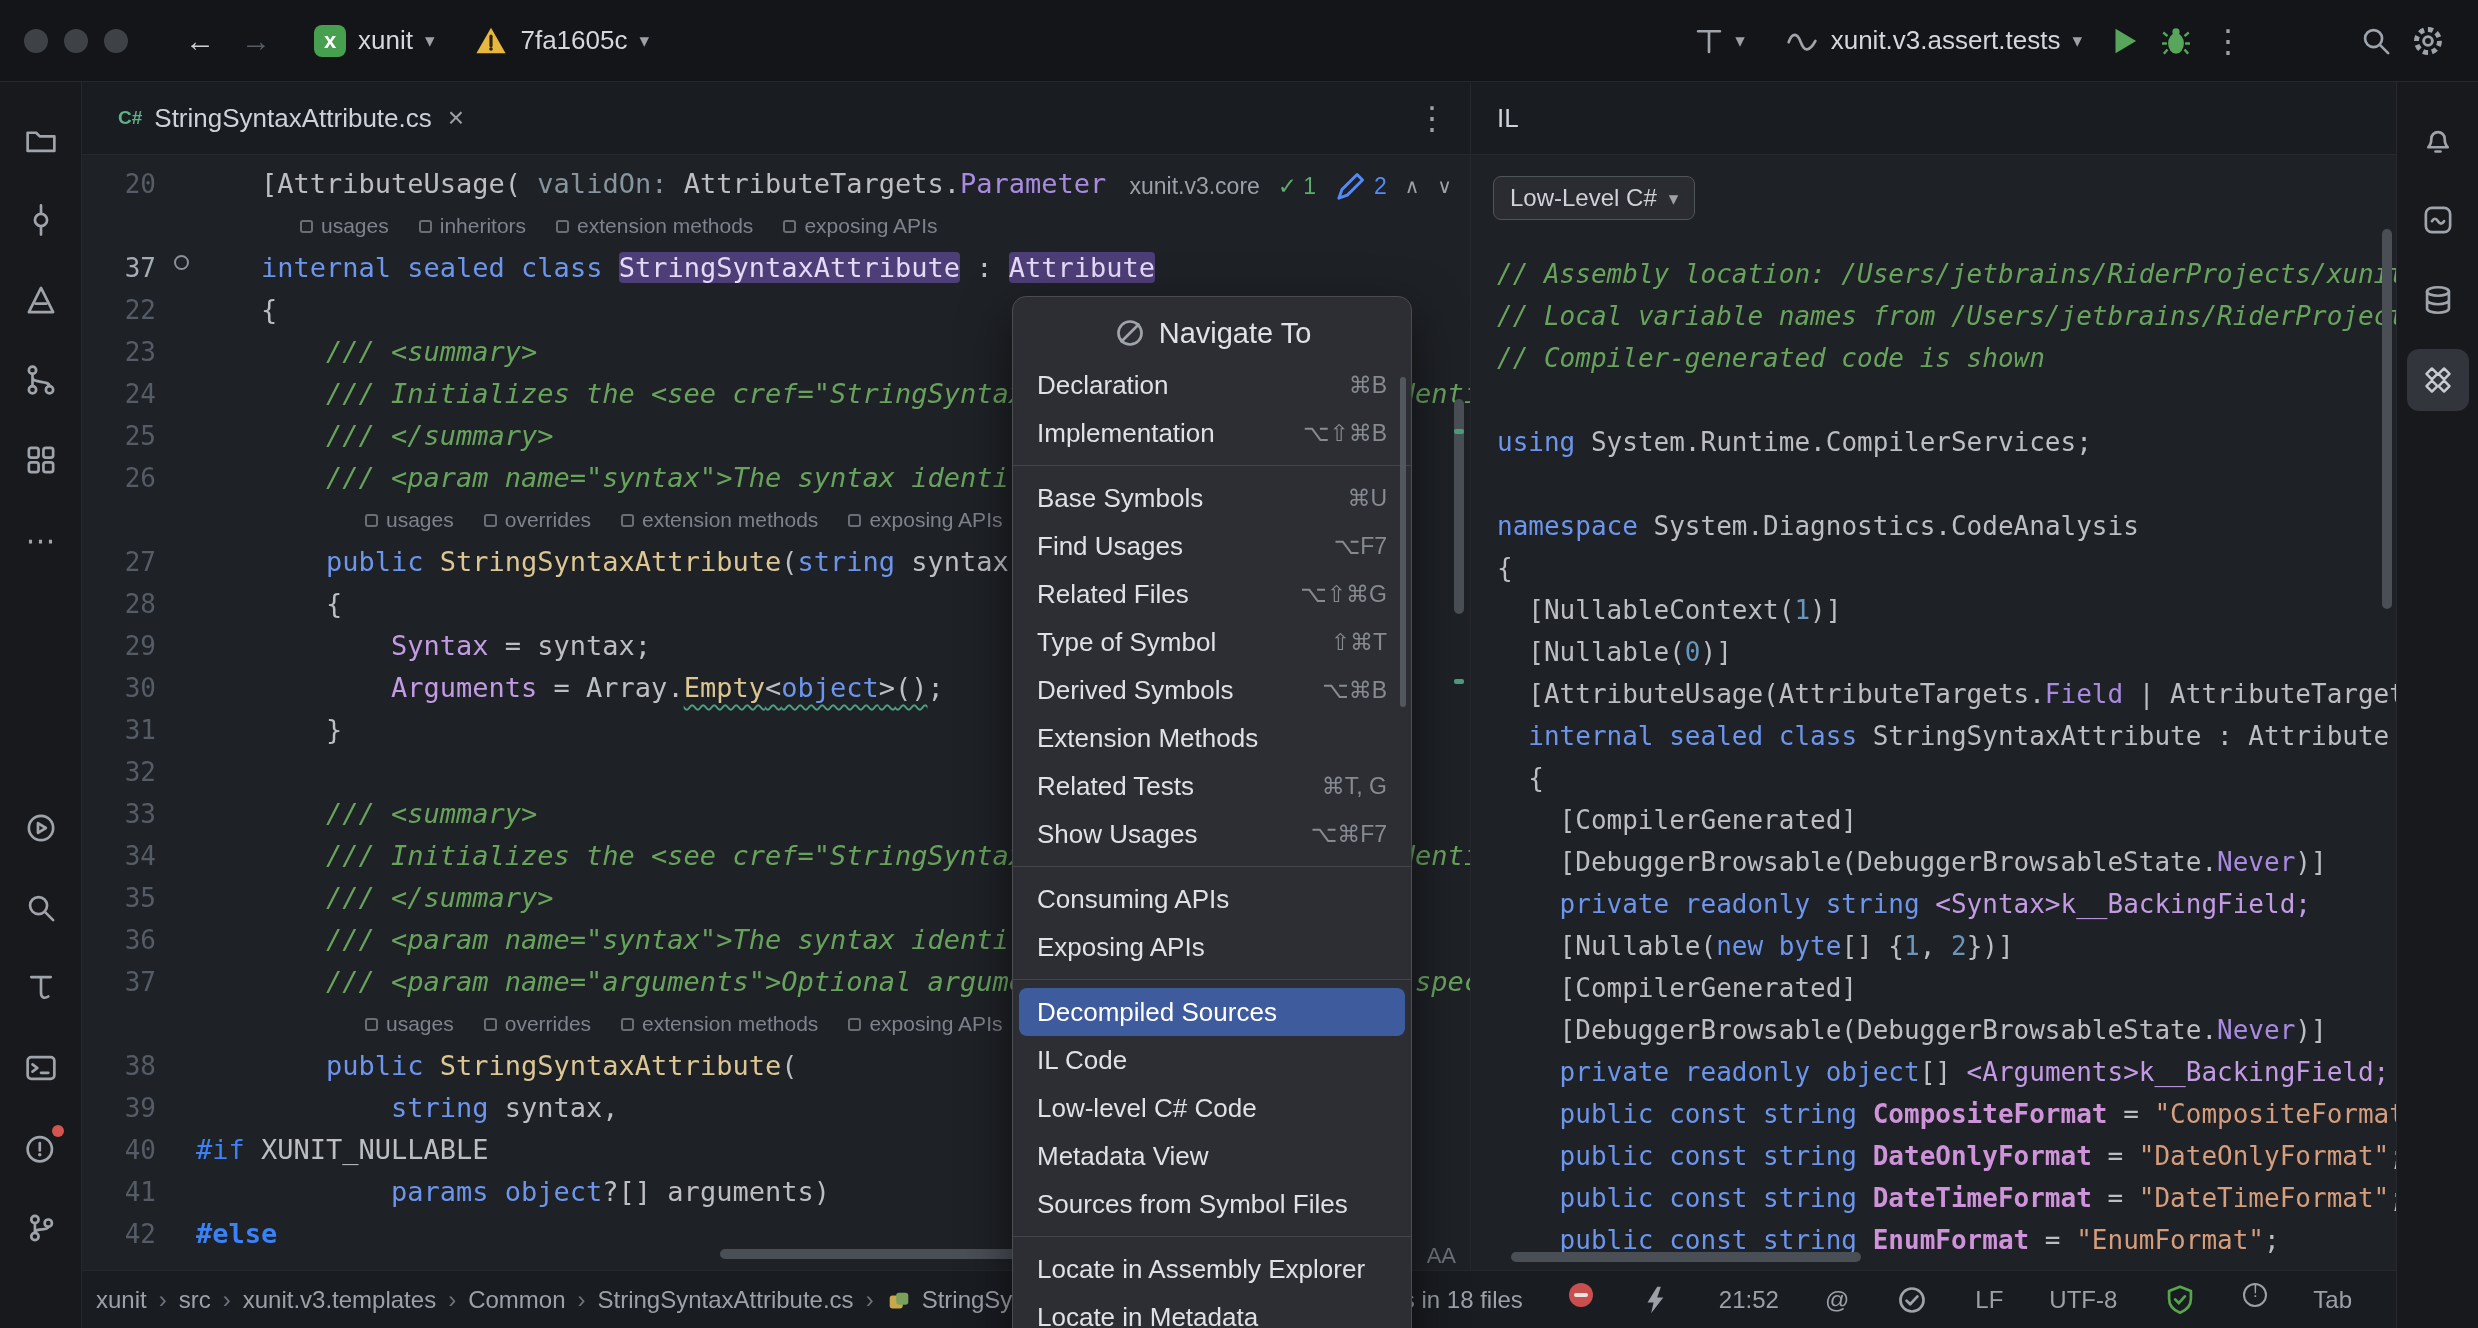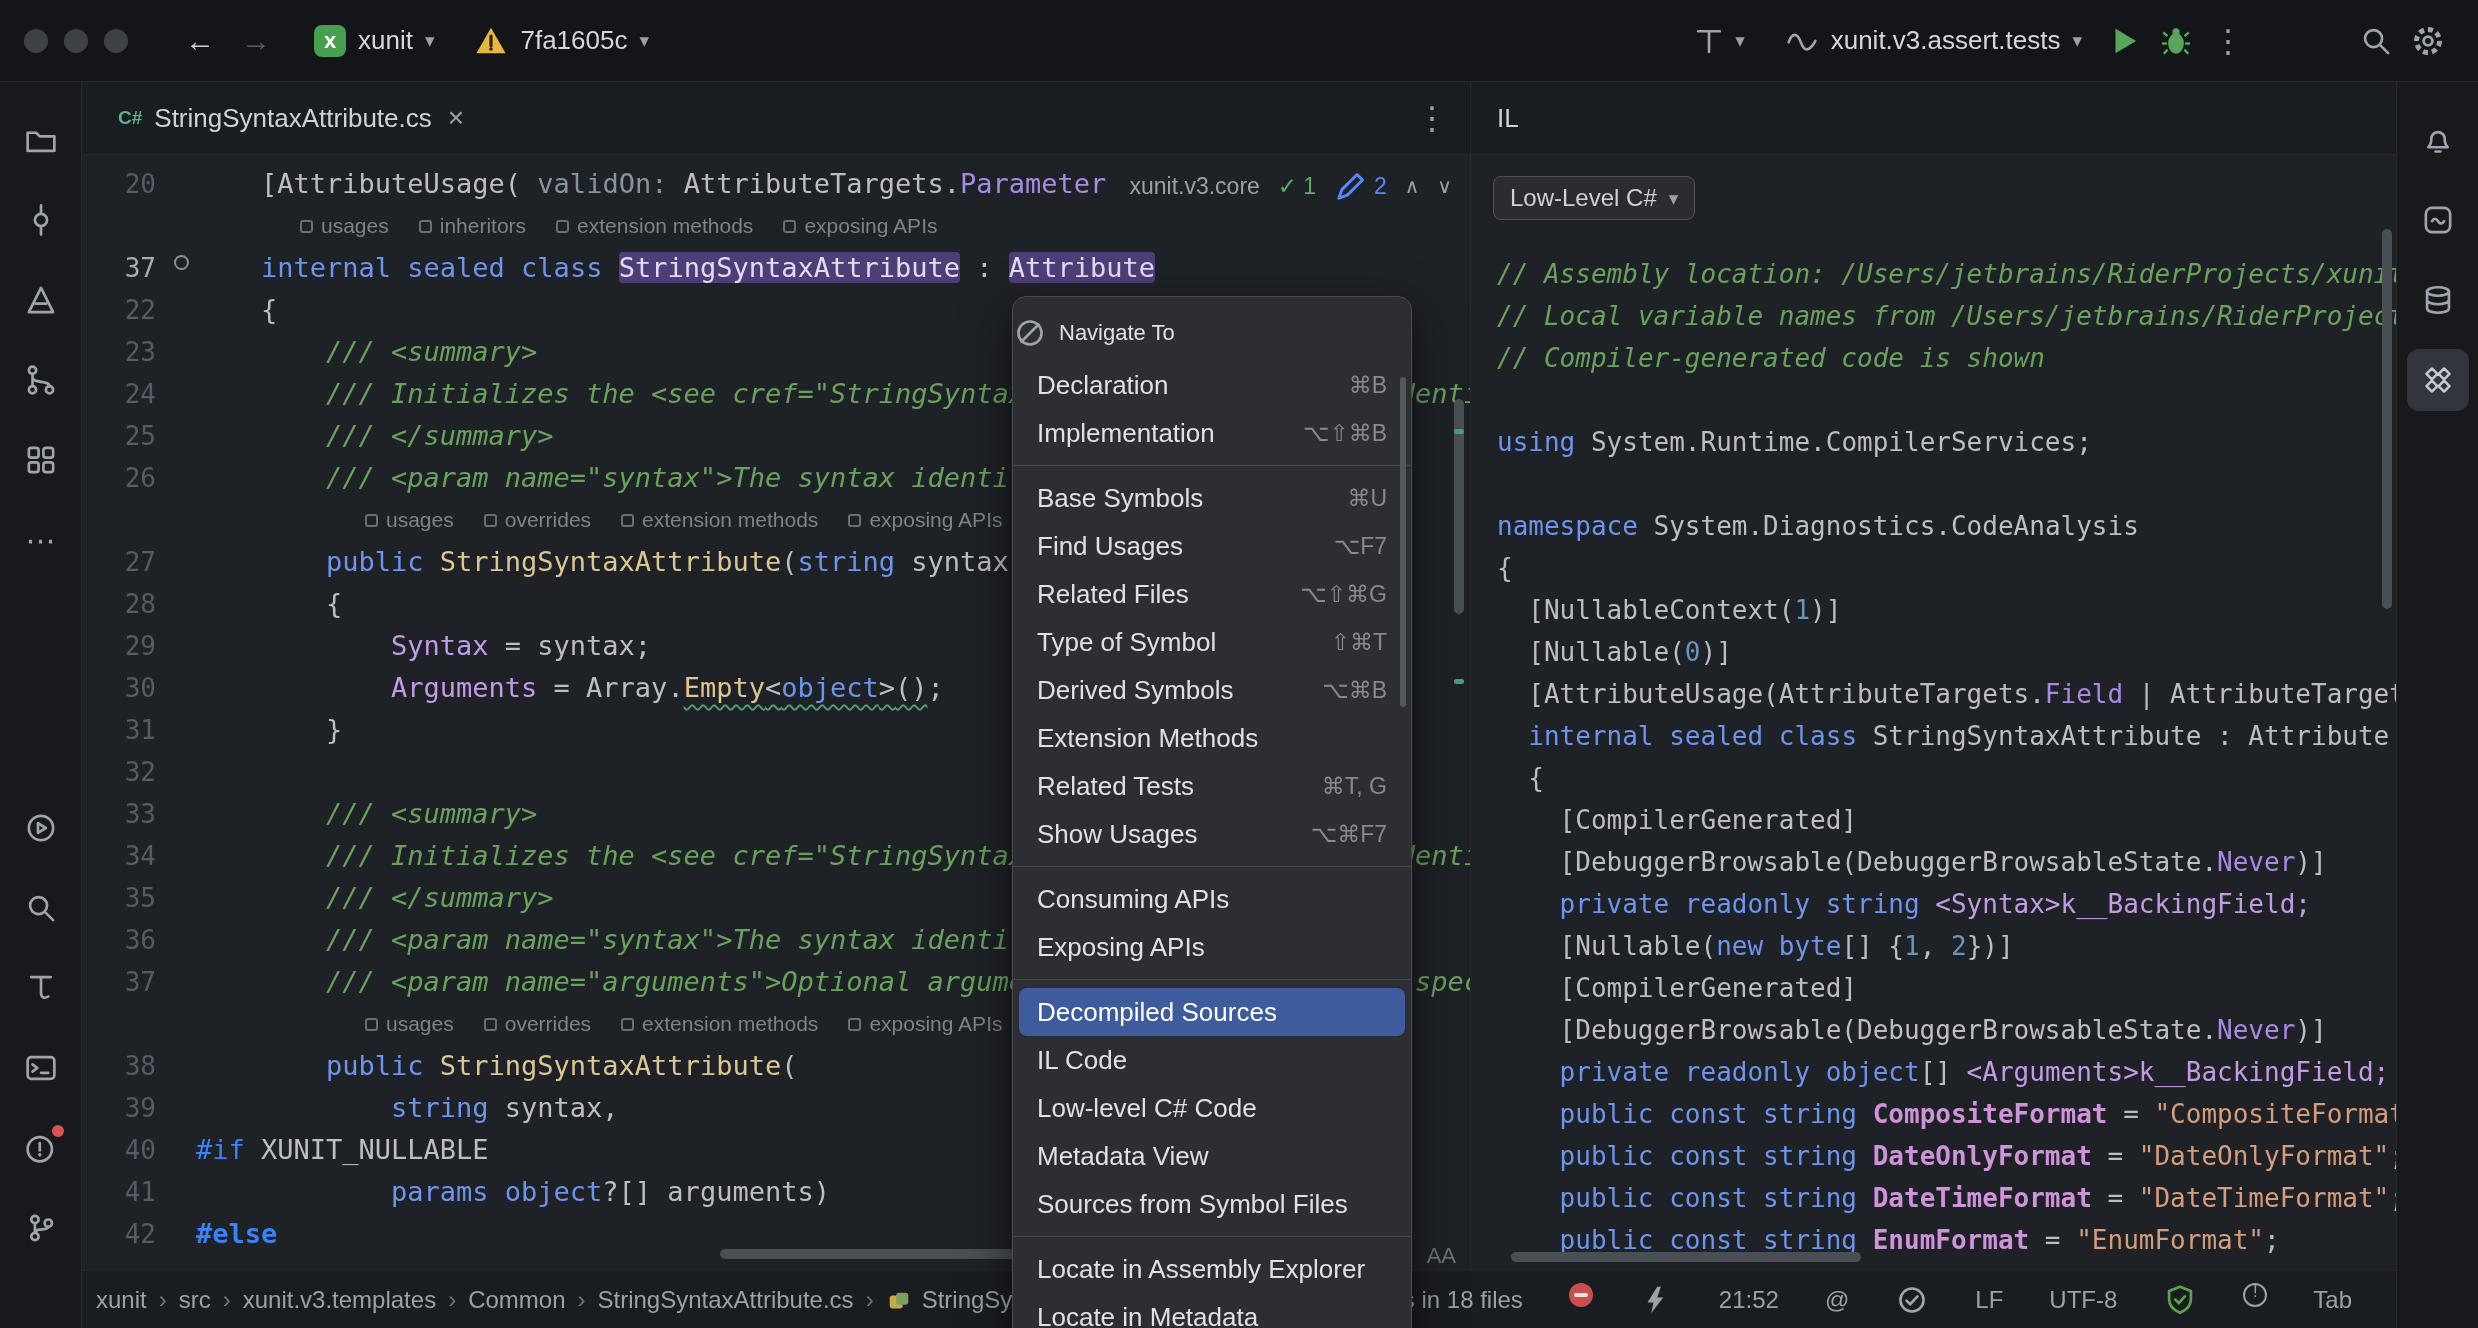--- a/index.html
+++ b/index.html
@@ -115,22 +115,22 @@
   .sb-item { display:flex; align-items:center; }
   .red-circle { width:24px; height:24px; border-radius:50%; background:#C94F4F; position:relative; }
   .red-circle::after { content:""; position:absolute; left:5px; top:10px; width:14px; height:4px; background:#ECE3E3; border-radius:2px; }
   .gray-alert { width:24px; height:24px; border-radius:50%; border:2px solid #9DA0A6; position:relative; }
   .gray-alert::after { content:"!"; position:absolute; width:100%; text-align:center; top:-3px; font-size:17px; color:#9DA0A6; }
 
   
   .popup { position:absolute; left:1012px; top:296px; width:400px; height:1080px; z-index:50;
     background:#2C2E34; border:1px solid #4A4C52; border-radius:14px;
     box-shadow:0 18px 50px rgba(0,0,0,.55); padding-top:8px; overflow:hidden; }
-  .popup-header { height:56px; display:flex; align-items:center; justify-content:flex-start; gap:12px;
-    font-size:22px; color:#DFE2E6; }
+  .popup-header { height:56px; display:flex; align-items:center; justify-content:center; gap:12px;
+    font-size:29px; color:#DFE2E6; }
   .menu-item { height:48px; margin:0 6px; border-radius:8px; display:flex; align-items:center;
     padding:0 18px; font-size:26px; color:#DFE1E5; }
   .menu-item .sc { margin-left:auto; font-size:23px; color:#868A91; }
   .menu-item.selected { background:#3E5C9D; color:#FFFFFF; }
   .menu-sep { height:1px; background:#43454A; margin:8px 0; }
   .popup-scroll { position:absolute; right:5px; top:80px; width:6px; height:330px; border-radius:3px; background:#5A5E66; opacity:.85; }
 </style>
 </head>
 <body>
 

